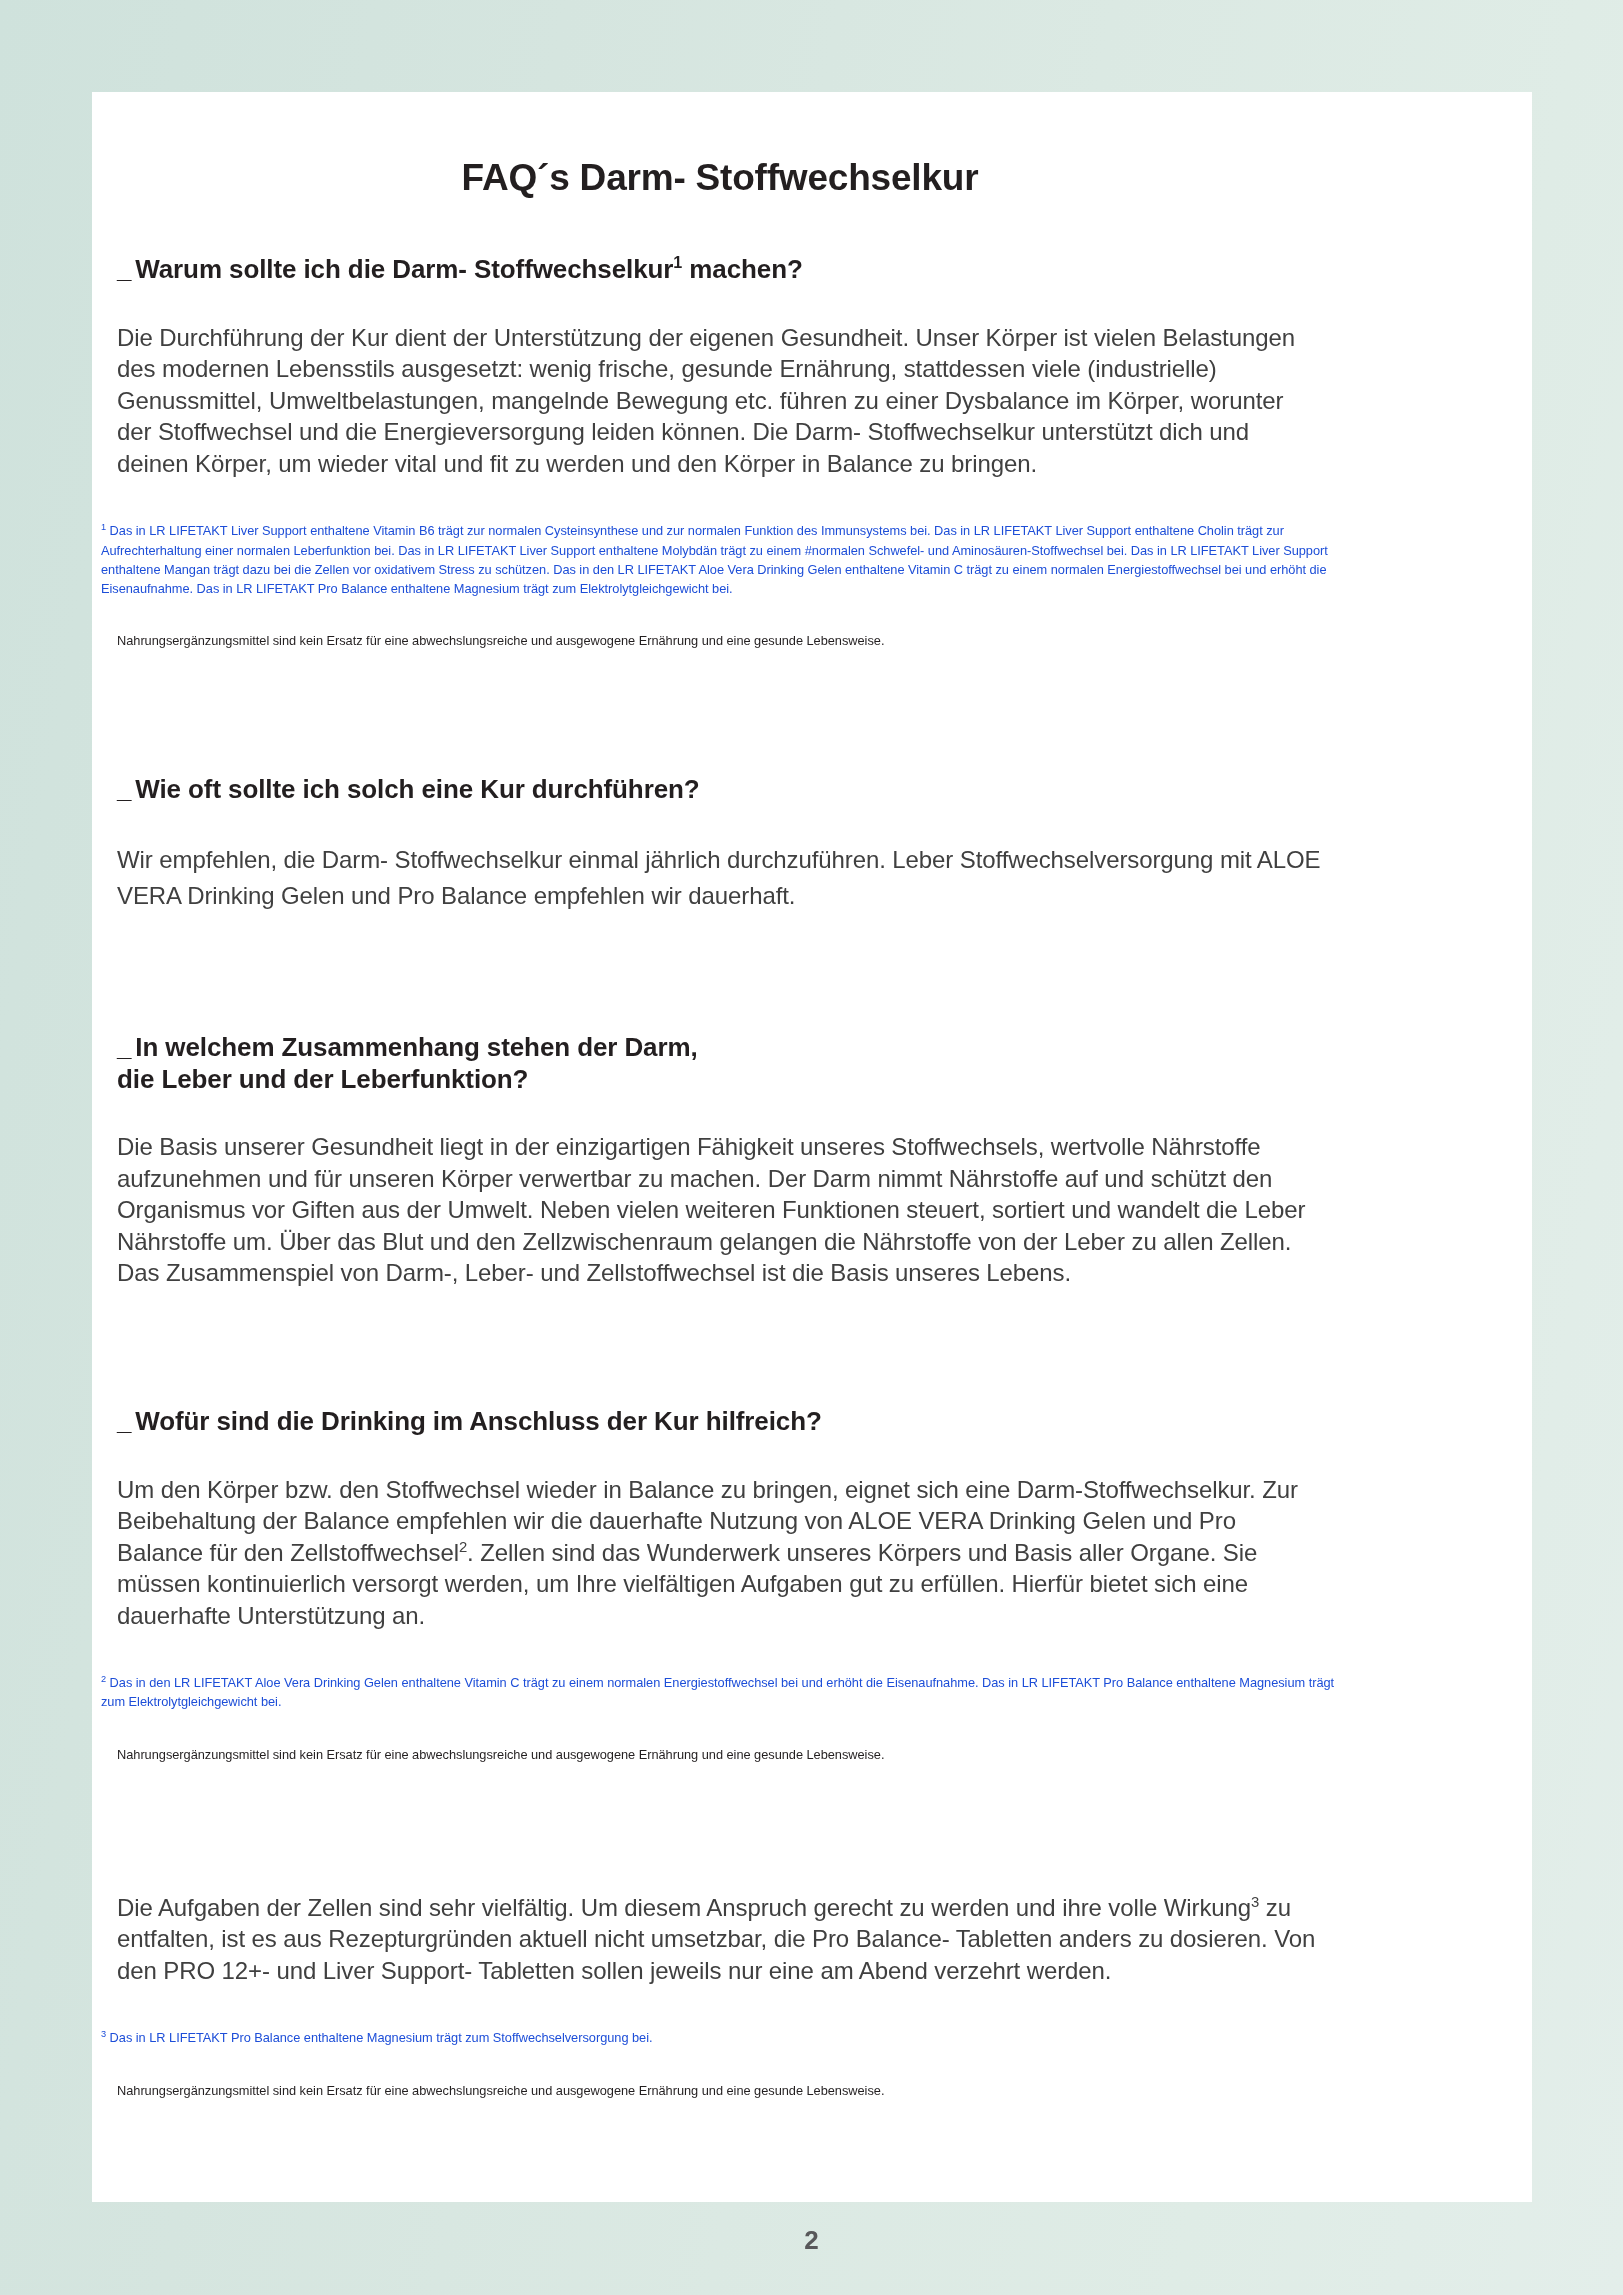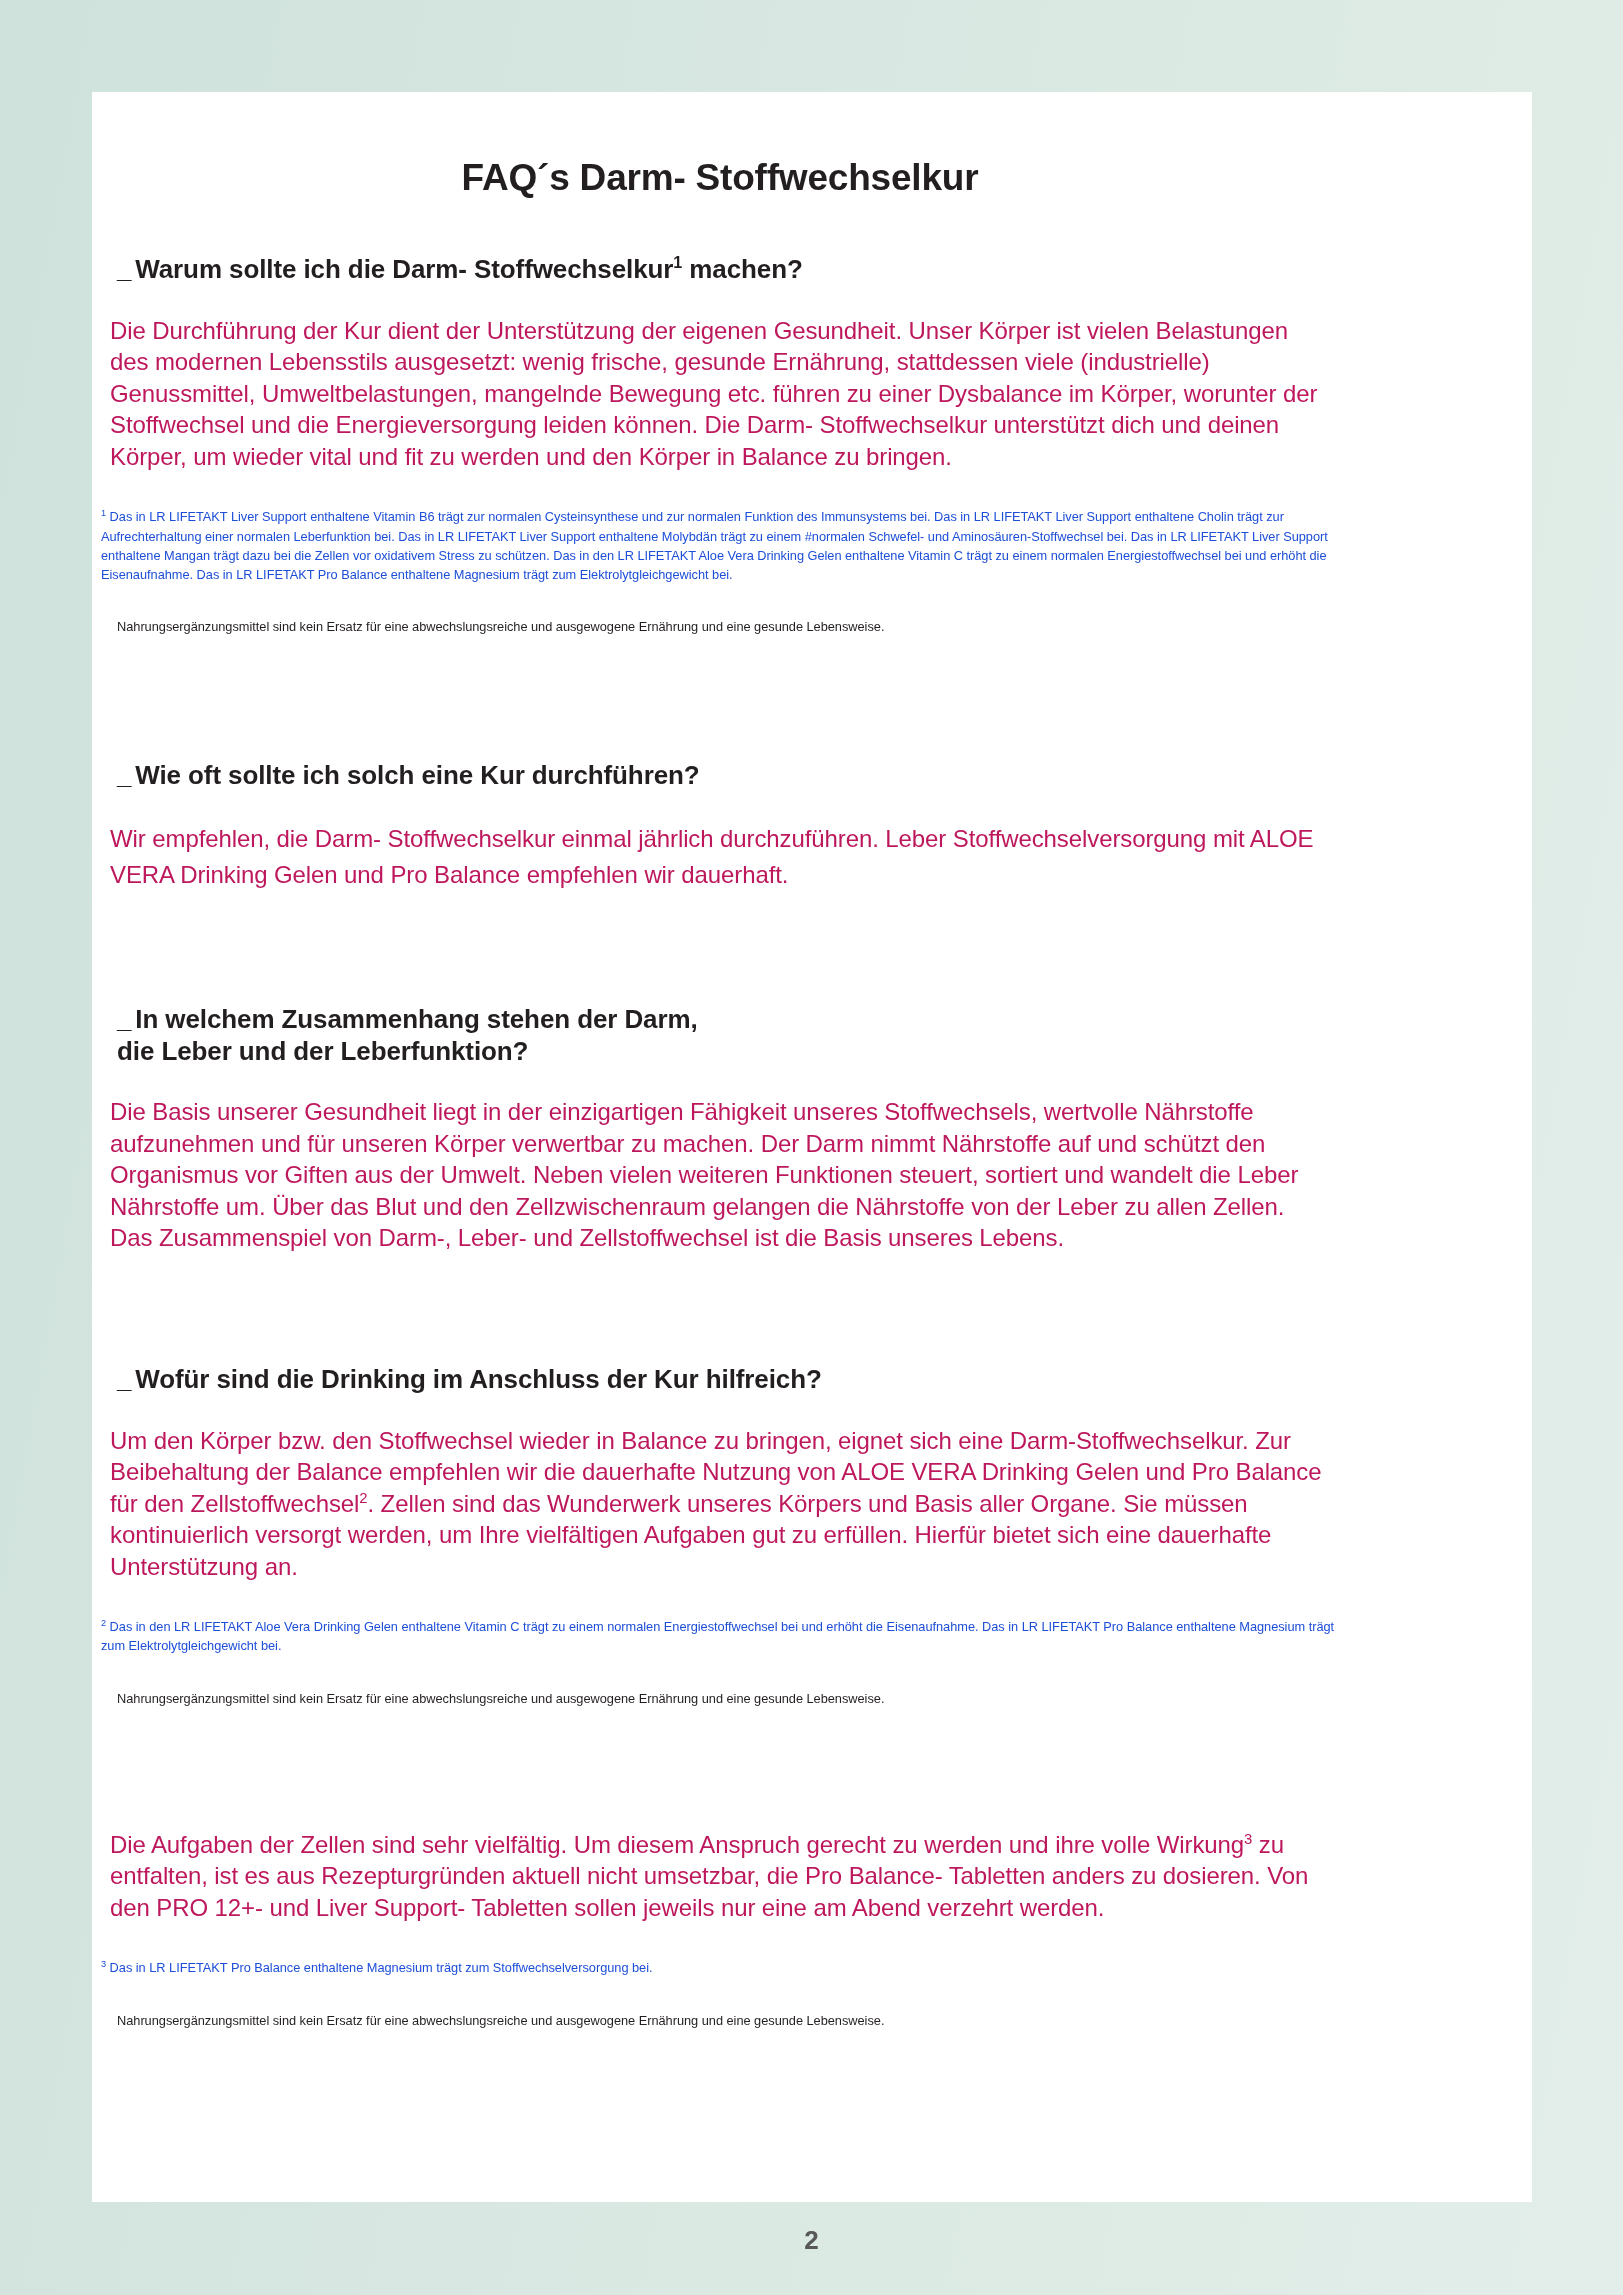--- a/index.html
+++ b/index.html
@@ -61,23 +61,23 @@
     letter-spacing: -0.1px;
   }
 
   .q-heading .dash {
     display: inline-block;
     margin-right: 3.9px;
   }
 
   .q-body {
     font-size: 24px;
-    color: #be185d;
+    color: #404040;
     line-height: 1.315;
-    margin: 9px;
+    margin: 16px;
     letter-spacing: -0.1px;
   }
 
   .q-body.loose {
     line-height: 1.52;
   }
 
   sup {
     font-size: 0.62em;
     vertical-align: super;

